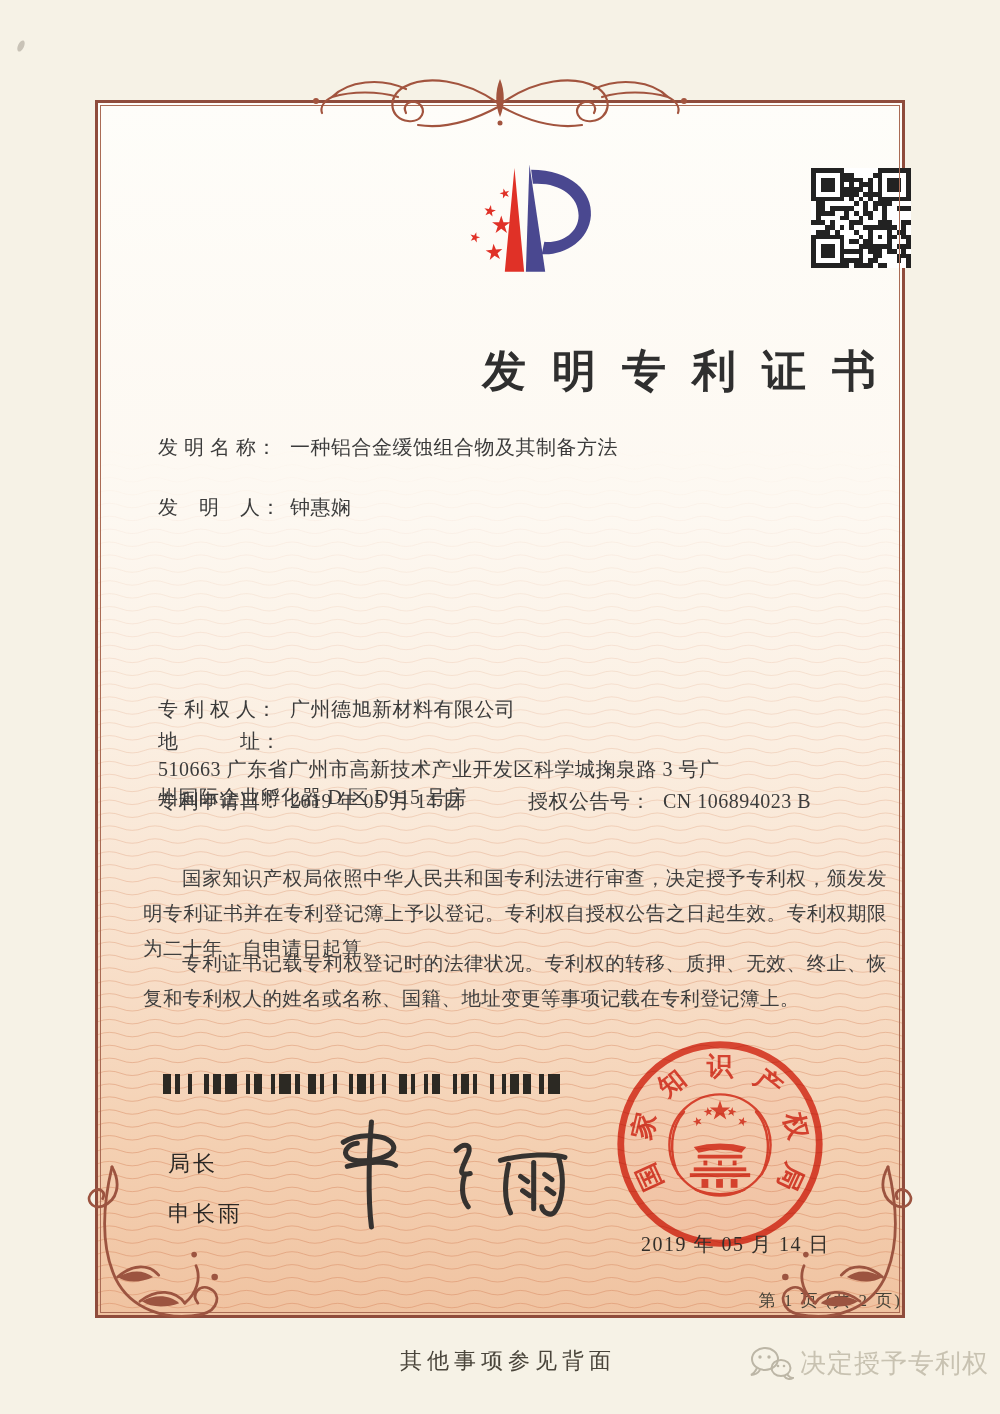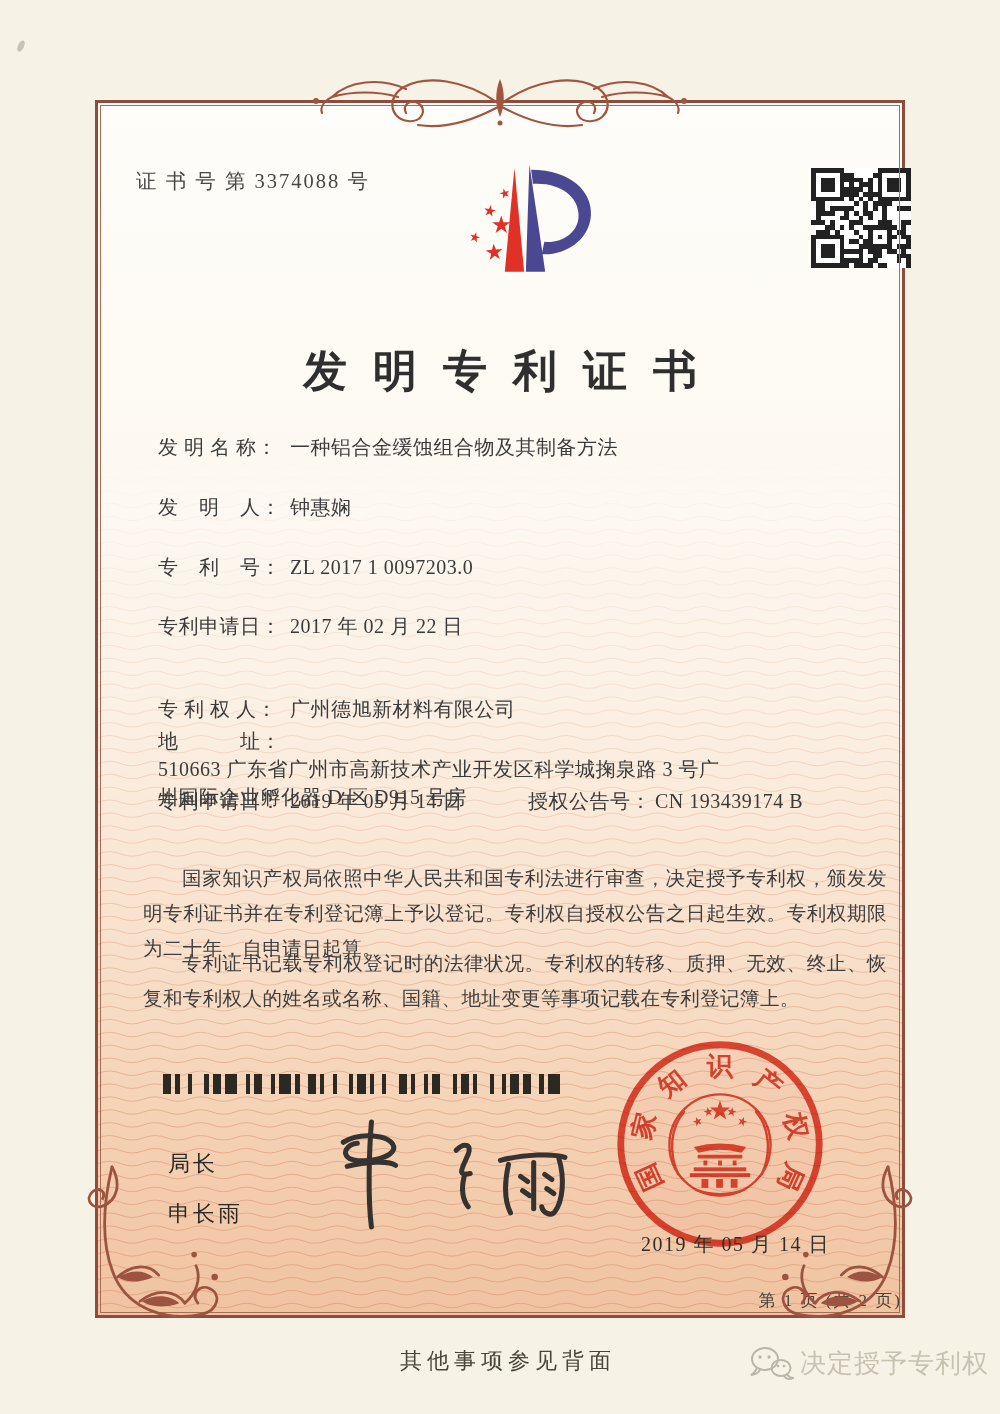--- a/index.html
+++ b/index.html
@@ -14,27 +14,27 @@
     background:linear-gradient(180deg,#fefdf9 0%,#fdf8f1 34%,#fbefe2 52%,#f8e0cb 70%,#f4d0b2 86%,#f0c3a1 100%);
   }
   .frame::before{content:"";position:absolute;inset:2px;border:1px solid #aa6b54;pointer-events:none;z-index:5}
   .waves{position:absolute;left:0;top:0;width:100%;height:100%;z-index:0;pointer-events:none}
   .orn-top{position:absolute;top:-30px;left:50%;transform:translateX(-50%);width:560px;height:64px;z-index:6}
   .orn-bl{position:absolute;left:-14px;bottom:-18px;width:168px;height:168px;z-index:6}
   .orn-br{position:absolute;right:-14px;bottom:-18px;width:168px;height:168px;z-index:6;transform:scaleX(-1)}
   .cert-no{position:absolute;left:38px;top:64px;font-size:20.5px;letter-spacing:2px;color:#474747;z-index:2}
   .logo{position:absolute;left:352px;top:58px;width:150px;height:116px;z-index:2}
   .qr{position:absolute;left:713px;top:65px;width:100px;height:100px;z-index:2}
-  .title{position:absolute;top:210px;left:0;width:100%;text-align:center;font-size:44px;font-weight:600;
+  .title{position:absolute;top:210px;left:0;width:100%;text-align:right;font-size:44px;font-weight:600;
          letter-spacing:26px;text-indent:26px;color:#2f2f2f;z-index:2;white-space:nowrap}
   .row{position:absolute;left:60px;right:50px;font-size:20px;color:#3b3b3b;letter-spacing:.5px;z-index:2;line-height:28px}
   .row .lbl{display:inline-block;width:132px;vertical-align:top}
   .row .val{display:inline-block;vertical-align:top;max-width:578px}
   .pair2{position:absolute;left:370px;top:0;white-space:nowrap}
-  .pair2 .lbl{width:auto;margin-right:4px}
+  .pair2 .lbl{width:auto;margin-right:12px}
   .para{position:absolute;left:45px;width:744px;text-indent:2em;text-align:justify;
         font-size:19.5px;line-height:35px;letter-spacing:.4px;color:#3e3e3e;z-index:2}
   .barcode{position:absolute;left:65px;top:971px;width:397px;height:20px;display:flex;z-index:2}
   .barcode span{height:100%}
   .barcode .bar{background:#2c2923}
   .director{position:absolute;left:70px;top:1046px;z-index:3;
             font-family:Liberation Serif, serif;font-size:22px;letter-spacing:3px;color:#2c2926}
   .director div{margin-bottom:20px}
   .signature{position:absolute;left:215px;top:1012px;width:262px;height:118px;z-index:3}
   .seal{position:absolute;left:514px;top:933px;width:216px;height:216px;z-index:3;opacity:.95;mix-blend-mode:multiply}
@@ -177,21 +177,20 @@
       <path d="M108 148 C120 138 126 122 120 108"></path>
     </g>
     <g fill="#9c5440" stroke="none">
       <path d="M36 120 C50 112 64 112 74 120 C62 126 46 127 36 120 Z"></path>
       <path d="M62 146 C76 138 92 139 102 148 C88 153 72 153 62 146 Z"></path>
       <circle cx="140" cy="120" r="3.5"></circle>
       <circle cx="118" cy="96" r="3"></circle>
     </g>
   </svg>
 
-  <div class="cert-no">证 书 号 第 3374088 号</div>
 
   <svg class="logo" viewBox="0 0 170 132">
     <path d="M92 10 C138 10 162 36 160 62 C158 92 128 108 104 106 L107 92 C126 94 146 82 146 62 C146 40 124 24 94 26 Z" fill="#4a4890"></path>
     <path d="M90 4 L86 126 L108 126 Z" fill="#4a4890"></path>
     <path d="M73 8 L62 126 L84 126 Z" fill="#e03127"></path>
     <g>
         <path d="M0,-1 L0.225,-0.309 L0.951,-0.309 L0.363,0.118 L0.588,0.809 L0,0.382 L-0.588,0.809 L-0.363,0.118 L-0.951,-0.309 L-0.225,-0.309 Z" transform="translate(62 37) rotate(-15) scale(6)" fill="#e03127"></path>
         <path d="M0,-1 L0.225,-0.309 L0.951,-0.309 L0.363,0.118 L0.588,0.809 L0,0.382 L-0.588,0.809 L-0.363,0.118 L-0.951,-0.309 L-0.225,-0.309 Z" transform="translate(45 57) rotate(10) scale(7)" fill="#e03127"></path>
         <path d="M0,-1 L0.225,-0.309 L0.951,-0.309 L0.363,0.118 L0.588,0.809 L0,0.382 L-0.588,0.809 L-0.363,0.118 L-0.951,-0.309 L-0.225,-0.309 Z" transform="translate(58 73) rotate(0) scale(11)" fill="#e03127"></path>
         <path d="M0,-1 L0.225,-0.309 L0.951,-0.309 L0.363,0.118 L0.588,0.809 L0,0.382 L-0.588,0.809 L-0.363,0.118 L-0.951,-0.309 L-0.225,-0.309 Z" transform="translate(28 87) rotate(15) scale(6)" fill="#e03127"></path>
@@ -453,36 +452,30 @@
     </svg>
 
   <h1 class="title">发明专利证书</h1>
 
   <div class="row" style="top:390px">
     <span class="lbl">发　明　人：</span><span class="val">钟惠娴</span>
   </div>
   <div class="row" style="top:330px">
     <span class="lbl">发 明 名 称：</span><span class="val">一种铝合金缓蚀组合物及其制备方法</span>
   </div>
-  <div class="row" style="top:450px">
-    <span class="lbl">专　利　号：</span><span class="val">ZL 2017 1 0097203.0</span>
-  </div>
-  <div class="row" style="top:509px">
-    <span class="lbl">专利申请日：</span><span class="val">2017 年 02 月 22 日</span>
-  </div>
   <div class="row" style="top:592px">
     <span class="lbl">专 利 权 人：</span><span class="val">广州德旭新材料有限公司</span>
   </div>
   <div class="row" style="top:624px">
     <span class="lbl">地　　　址：</span><span class="val">510663 广东省广州市高新技术产业开发区科学城掬泉路 3 号广州国际企业孵化器 D 区 D915 号房</span>
   </div>
   <div class="row" style="top:684px">
     <span class="lbl">专利申请日：</span><span class="val">2019 年 05 月 14 日</span>
     <span class="pair2">
-      <span class="lbl">授权公告号：</span><span>CN 193439174 B</span>
+      <span class="lbl">授权公告号：</span><span>CN 106894023 B</span>
     </span>
   </div>
 
   <p class="para" style="top:823px">专利证书记载专利权登记时的法律状况。专利权的转移、质押、无效、终止、恢复和专利权人的姓名或名称、国籍、地址变更等事项记载在专利登记簿上。</p>
   <p class="para" style="top:738px">国家知识产权局依照中华人民共和国专利法进行审查，决定授予专利权，颁发发明专利证书并在专利登记簿上予以登记。专利权自授权公告之日起生效。专利权期限为二十年，自申请日起算。</p>
 
   <div class="barcode">
       <span class="bar" style="flex:2"></span>
       <span class="gap" style="flex:1"></span>
       <span class="bar" style="flex:1"></span>

